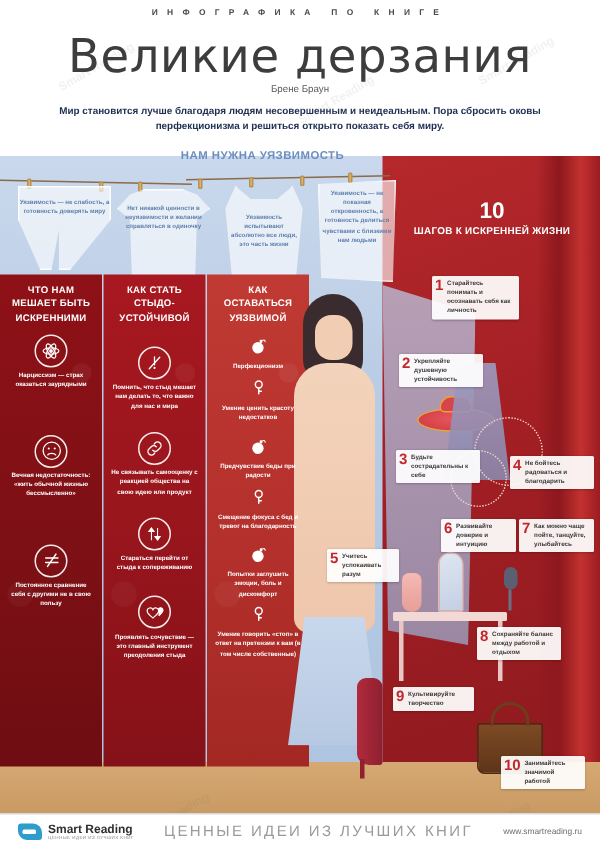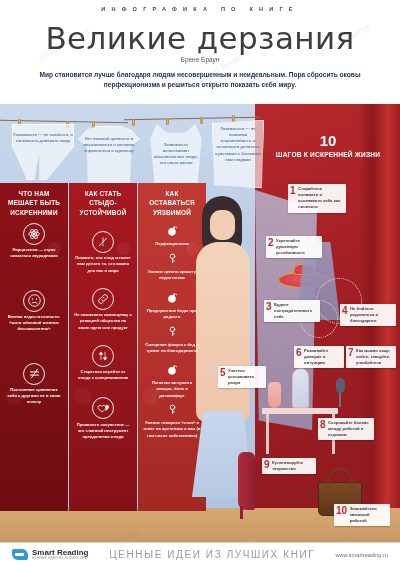--- a/index.html
+++ b/index.html
@@ -228,20 +228,21 @@
   <div class="wm" style="left:36px;  top:40px;">Smart Reading</div>
   <div class="wm" style="left:196px; top:62px;">Smart Reading</div>
   <div class="wm" style="left:316px; top:36px;">Smart Reading</div>
   <div class="wm" style="left:86px;  top:540px;">Smart Reading</div>
   <div class="wm" style="left:300px; top:546px;">Smart Reading</div>
 
   <div class="kicker">ИНФОГРАФИКА ПО КНИГЕ</div>
   <h1 class="title">Великие дерзания</h1>
   <div class="author">Брене Браун</div>
   <div class="lede">Мир становится лучше благодаря людям несовершенным и неидеальным. Пора сбросить оковы перфекционизма и решиться открыто показать себя миру.</div>
+  <div class="need-vuln">НАМ НУЖНА УЯЗВИМОСТЬ</div>
 
   <div class="line" style="left:0px;  top:121px; width:128px; transform:rotate(1.2deg);"></div>
   <div class="line" style="left:124px;top:118px; width:136px; transform:rotate(-1.1deg);"></div>
 
   <div class="peg" style="left:18px;  top:119px;"></div>
   <div class="peg" style="left:66px;  top:121px;"></div>
   <div class="peg" style="left:92px;  top:121px;"></div>
   <div class="peg" style="left:132px; top:119px;"></div>
   <div class="peg" style="left:166px; top:118px;"></div>
   <div class="peg" style="left:200px; top:117px;"></div>

